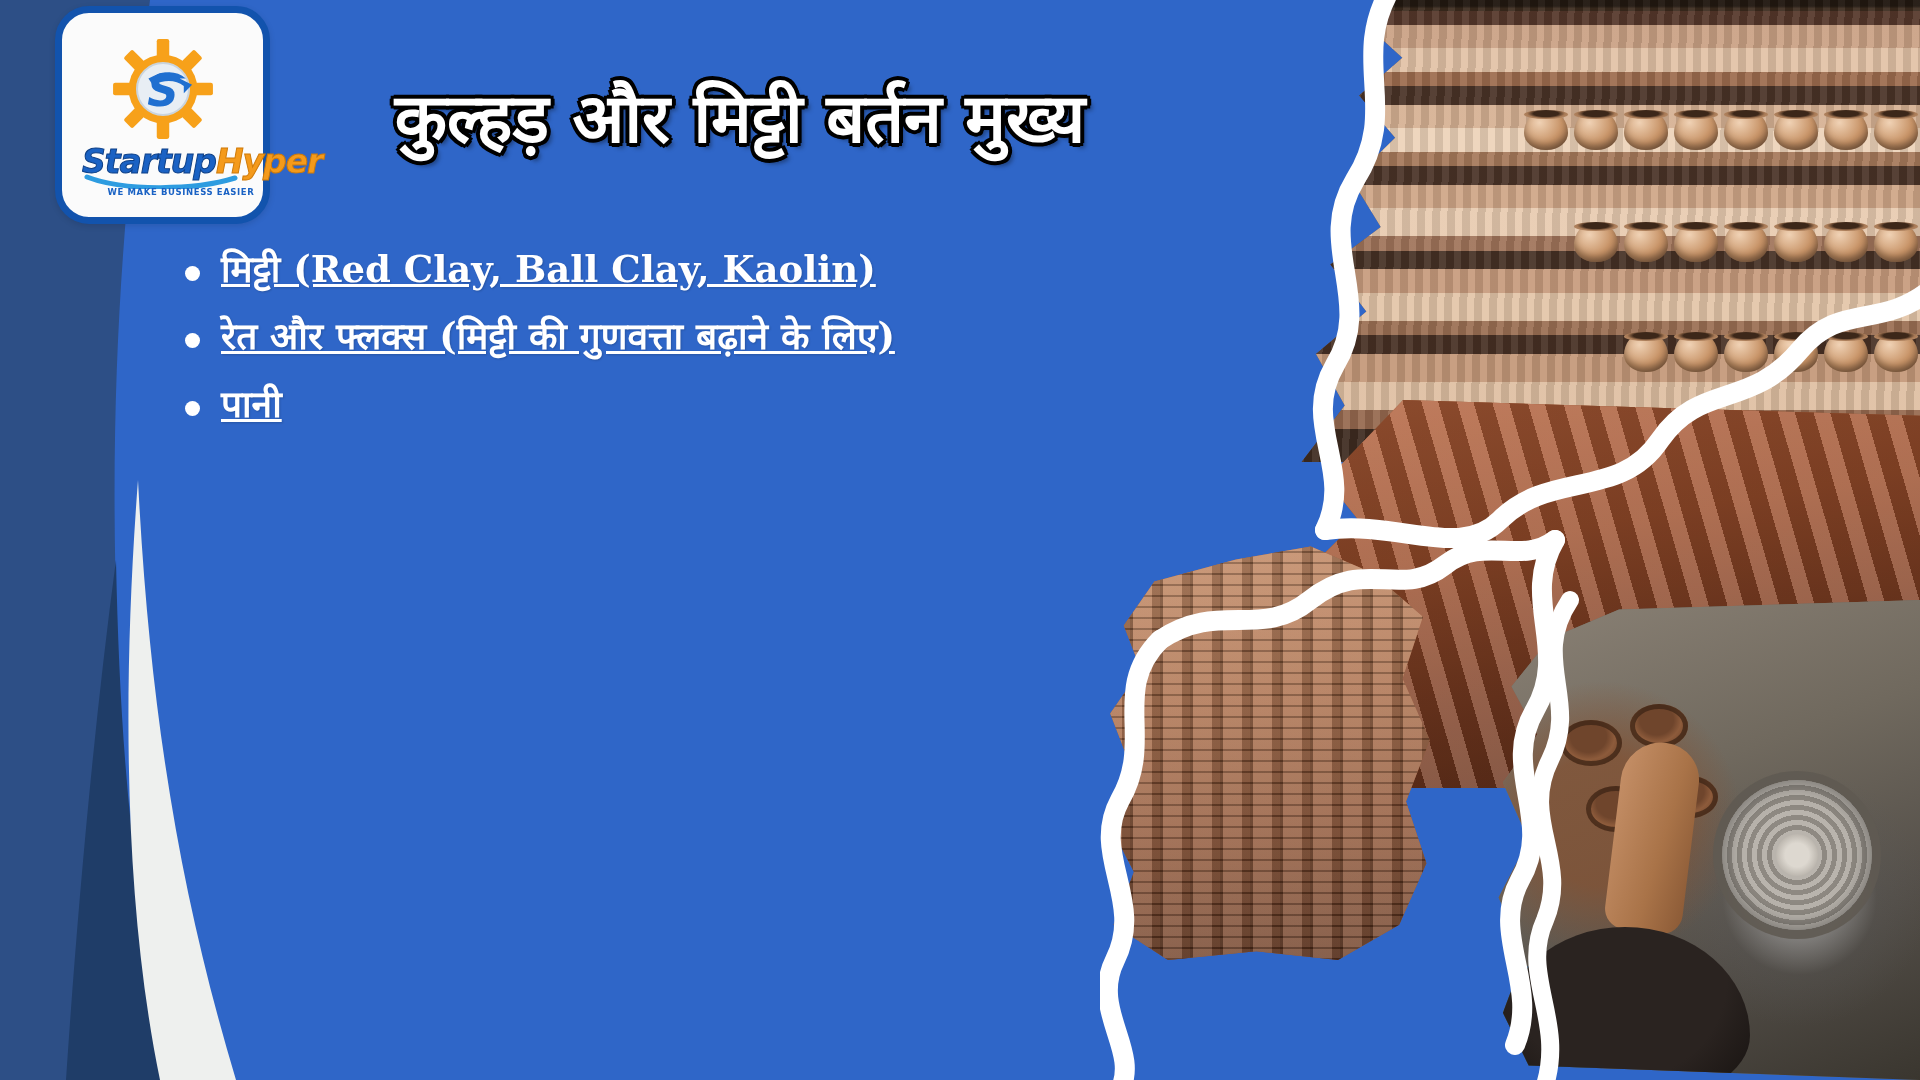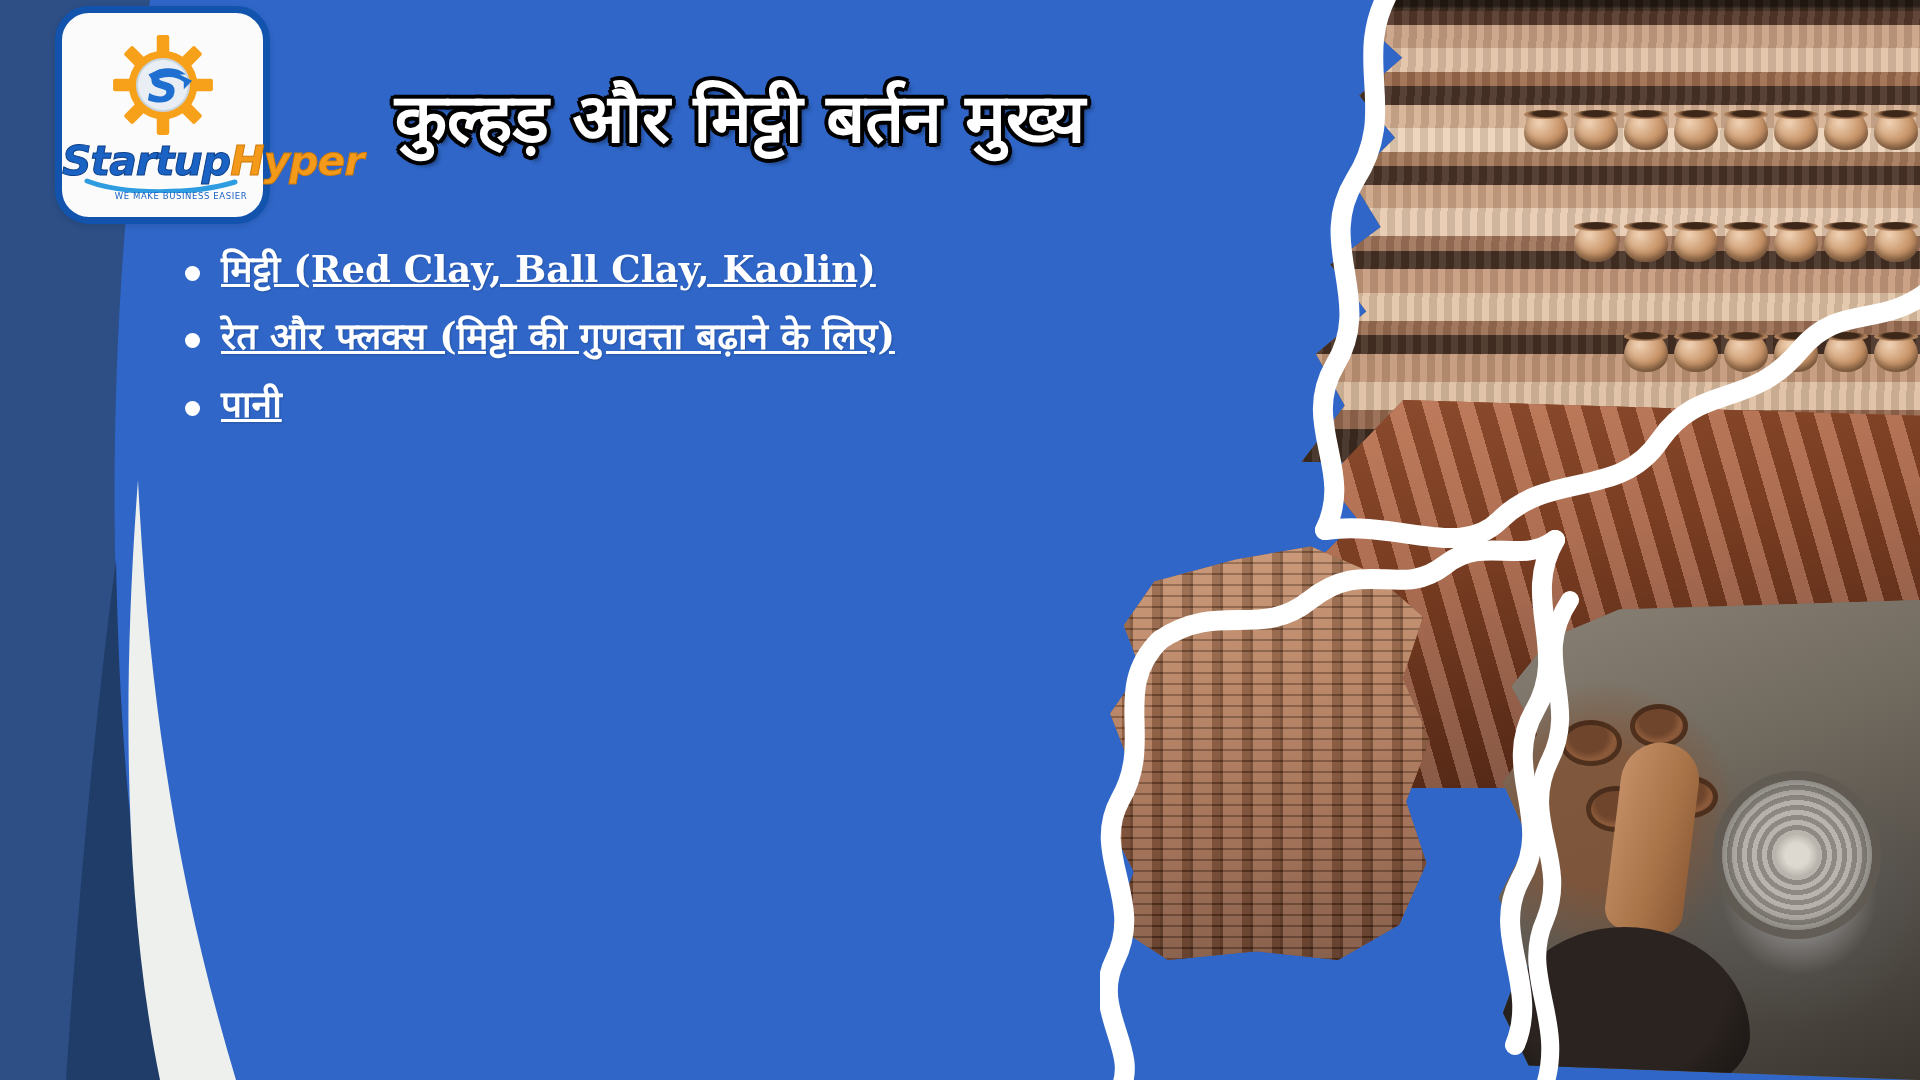--- a/index.html
+++ b/index.html
@@ -34,31 +34,32 @@
   .gear-wrap svg{position:absolute;inset:0;}
   .logo-wordmark{
     position:relative;
     width:100%;text-align:center;
     margin-top:2px;
     line-height:1;
   }
   .logo-word{
     font-family:"DejaVu Sans", sans-serif;
     font-weight:bold;font-style:italic;
-    font-size:41px;letter-spacing:-1px;
+    font-size:33px;letter-spacing:-1px;
     display:inline-block;
+    margin-left:20px;
   }
   .logo-word .w1{color:#1a62c4;-webkit-text-stroke:1px #0d3f86;}
   .logo-word .w2{color:#f49a1b;-webkit-text-stroke:1px #cf7a08;}
   .logo-swoosh{
     display:block;width:160px;height:16px;margin:-5px auto 0;
   }
   .logo-tagline{
     font-family:"DejaVu Sans", sans-serif;
-    font-size:8.5px;font-weight:normal;letter-spacing:.6px;
+    font-size:8.5px;font-weight:bold;letter-spacing:.6px;
     color:#1a62c4;
     margin-top:-1px;
     padding-left:37px;
   }
 
   
   .title{
     position:absolute;
     left:300px;top:34px;width:880px;
     z-index:6;

